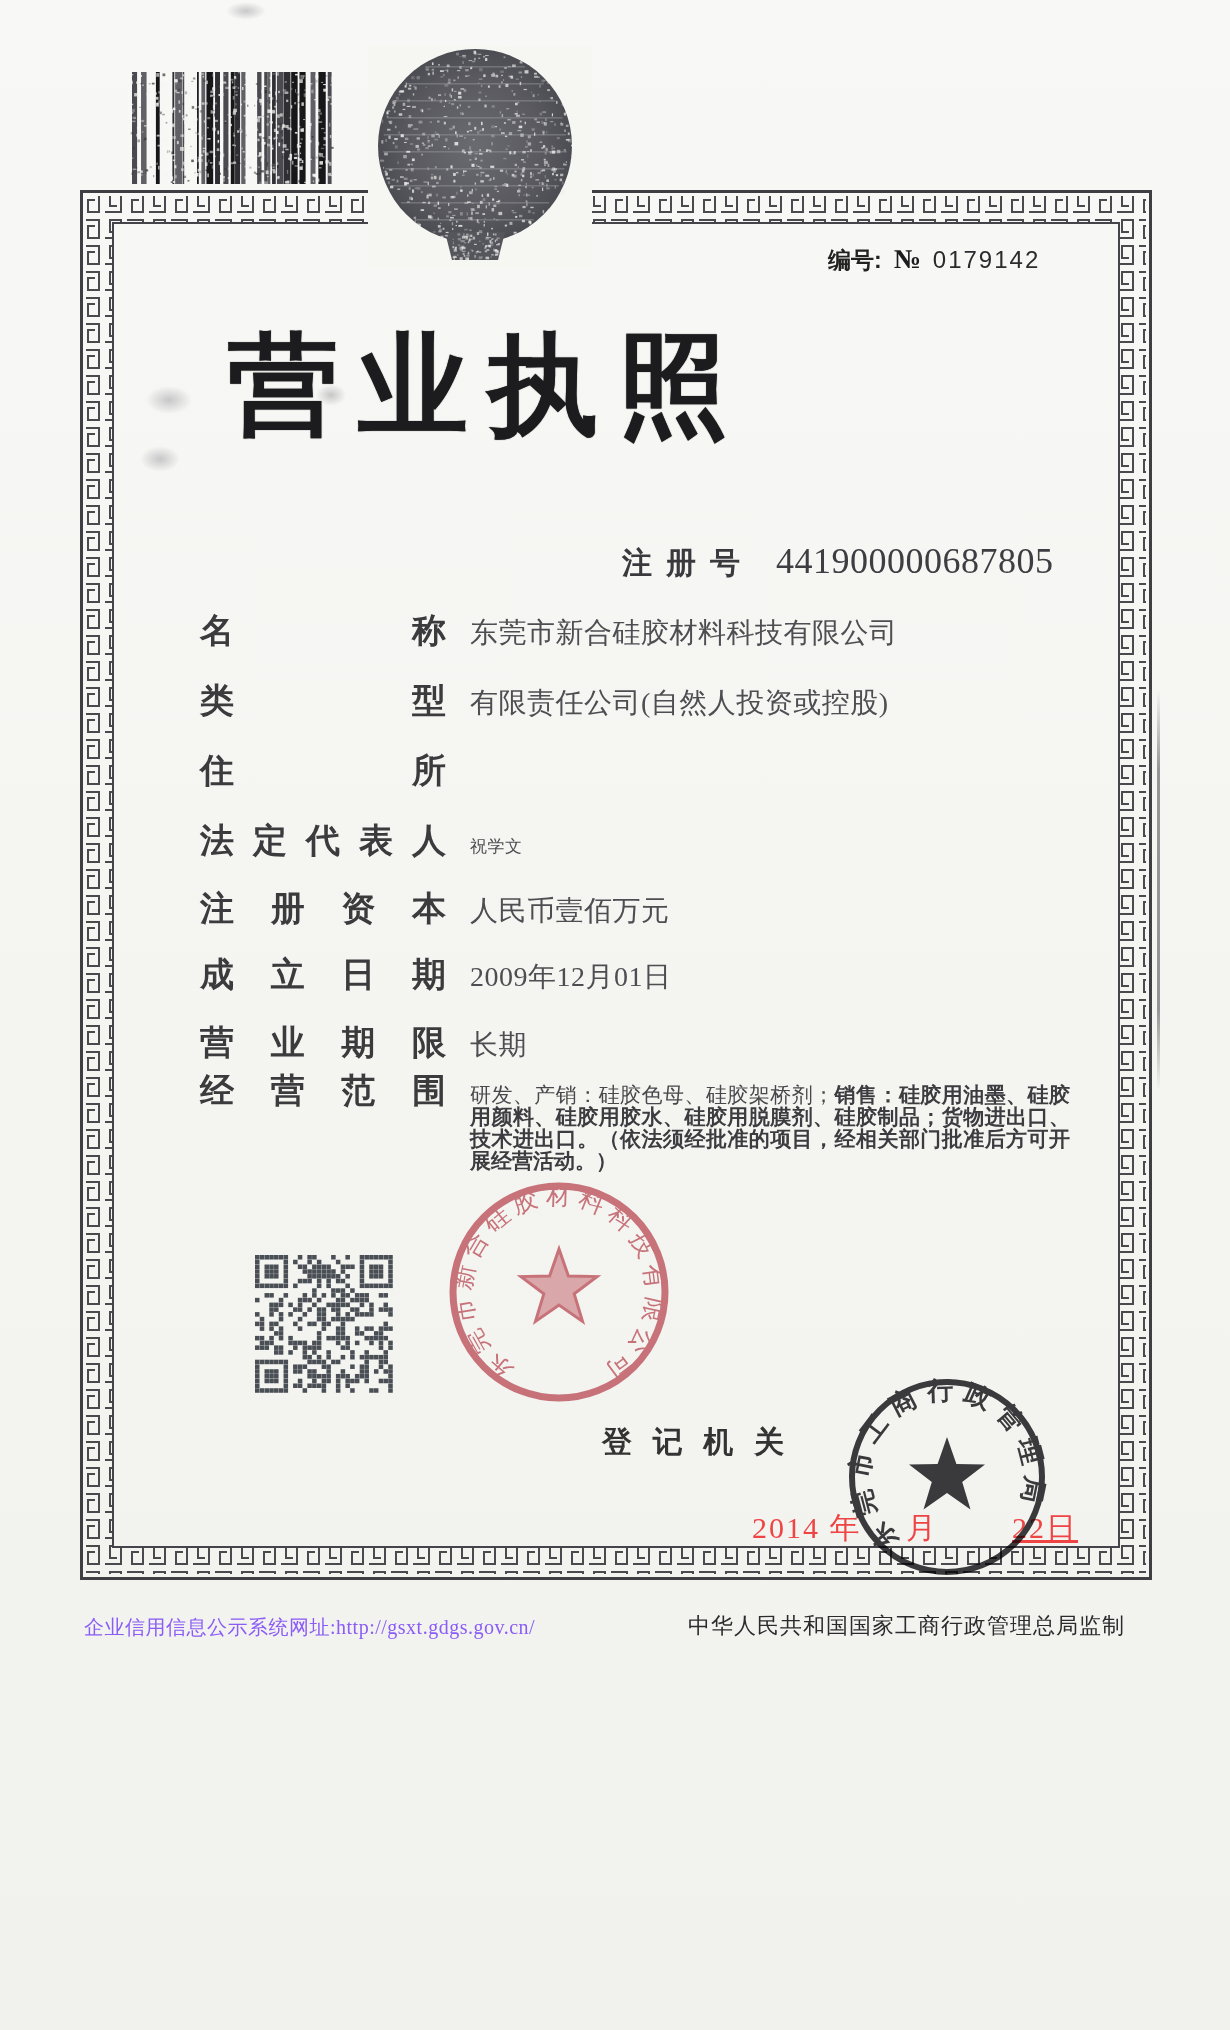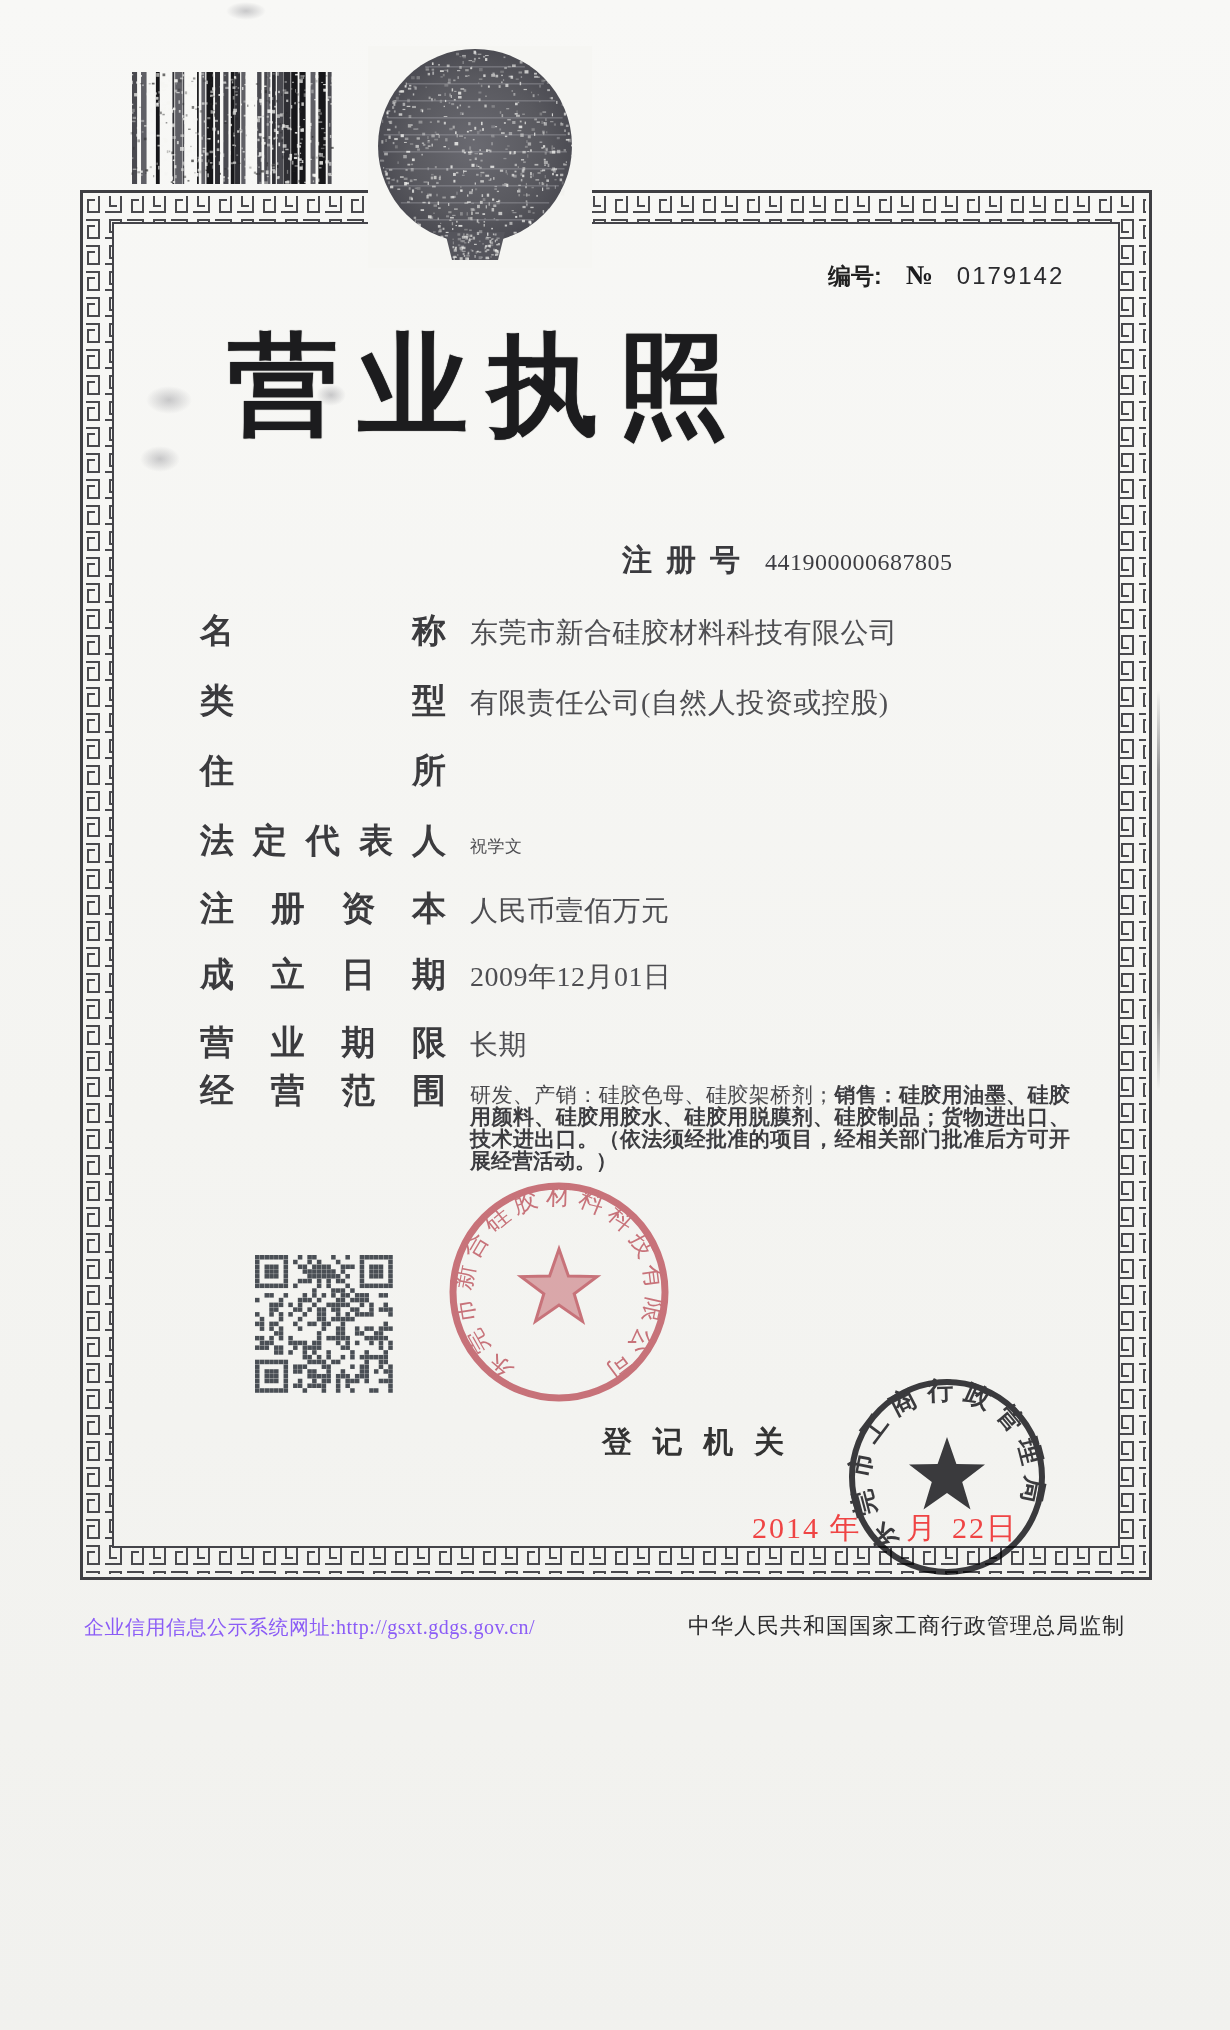--- a/index.html
+++ b/index.html
@@ -15,31 +15,31 @@
   
   .smudge{position:absolute;border-radius:50%;
     background:radial-gradient(closest-side,rgba(110,110,118,.35),rgba(110,110,118,0));}
   .edge-shadow{position:absolute;left:1157px;top:690px;width:3px;height:400px;
     background:linear-gradient(180deg,rgba(70,70,75,0),rgba(70,70,75,.55) 20%,rgba(70,70,75,.55) 80%,rgba(70,70,75,0));}
 
   .emblem-wrap{left:368px;top:46px;width:224px;height:222px;background:#f6f6f3;z-index:2;}
   #frame-svg{left:80px;top:190px;z-index:1;}
   .seal{z-index:4;mix-blend-mode:multiply;}
 
-  .serial-line{left:828px;top:260px;display:flex;align-items:baseline;gap:24px;z-index:3;}
+  .serial-line{left:828px;top:244px;display:flex;align-items:baseline;gap:12px;z-index:3;}
   .serial-label{font-family:"Liberation Sans",sans-serif;font-size:23px;font-weight:700;color:#222;}
   .serial-no{font-size:27px;font-weight:800;color:#1c1c1e;}
   .serial-digits{font-family:Liberation Sans, sans-serif;font-size:24px;letter-spacing:2px;color:#2b2b2e;}
 
   .doc-title{left:228px;top:312px;width:500px;font-family:"Liberation Sans",sans-serif;
     font-size:110px;font-weight:900;color:#1c1c1e;text-shadow:0 0 1px #2a2a2a;z-index:3;}
 
   .reg-line{left:622px;top:540px;display:flex;align-items:baseline;z-index:3;}
   .reg-label{width:118px;font-size:30px;font-weight:600;color:#3a3a3e;}
-  .reg-value{margin-left:25px;font-size:24px;letter-spacing:.5px;color:#3d3d42;}
+  .reg-value{margin-left:36px;font-size:36px;letter-spacing:.5px;color:#3d3d42;}
 
   .row{position:absolute;left:200px;width:880px;display:flex;align-items:baseline;z-index:3;}
   .row-label{width:246px;font-size:34px;font-weight:600;color:#3b3b3e;flex:none;}
   .row-value{margin-left:24px;font-size:28px;color:#4e4e52;letter-spacing:.5px;}
   .row-value.small{font-size:17px;}
   .scope-text{margin-left:24px;width:600px;font-size:21px;line-height:22px;
     text-align:justify;color:#48484c;}
   .scope-text b{font-weight:700;color:#3c3c40;}
 
   .registry-line{left:602px;top:1422px;width:182px;font-size:30px;font-weight:600;color:#333;z-index:3;}
@@ -1814,21 +1814,21 @@
 </svg>
 
 <div class="abs registry-line spread">
     <span>登</span>
     <span>记</span>
     <span>机</span>
     <span>关</span>
   </div>
 <span class="date-part" style="left:752px;top:1492px;">2014 年</span>
 <span class="date-part" style="left:906px;top:1492px;">月</span>
-<span class="date-part" style="left:952px;top:1492px;">22日</span>
+<span class="date-part" style="left:1012px;top:1492px;text-decoration:underline;">22日</span>
 
 <svg class="abs seal" style="left:845px;top:1375px;opacity:.88;" width="204" height="204">
   <defs>
     <path id="blkArc" d="M102 180 A78 78 0 1 1 102 24 A78 78 0 1 1 102 180" fill="none"></path>
   </defs>
   <circle cx="102" cy="102" r="95" fill="none" stroke="#222226" stroke-width="6"></circle>
   <path d="M102 62 L111.4 89.1 L140 89.6 L117.2 106.9 L125.5 134.4 L102 118 L78.5 134.4 L86.8 106.9 L64 89.6 L92.6 89.1 Z" fill="#222226"></path>
   <text font-family="Liberation Sans, sans-serif" font-size="26" letter-spacing="9" fill="#222226" font-weight="600">
     <textPath href="#blkArc" startOffset="50">东莞市工商行政管理局</textPath>
   </text>

